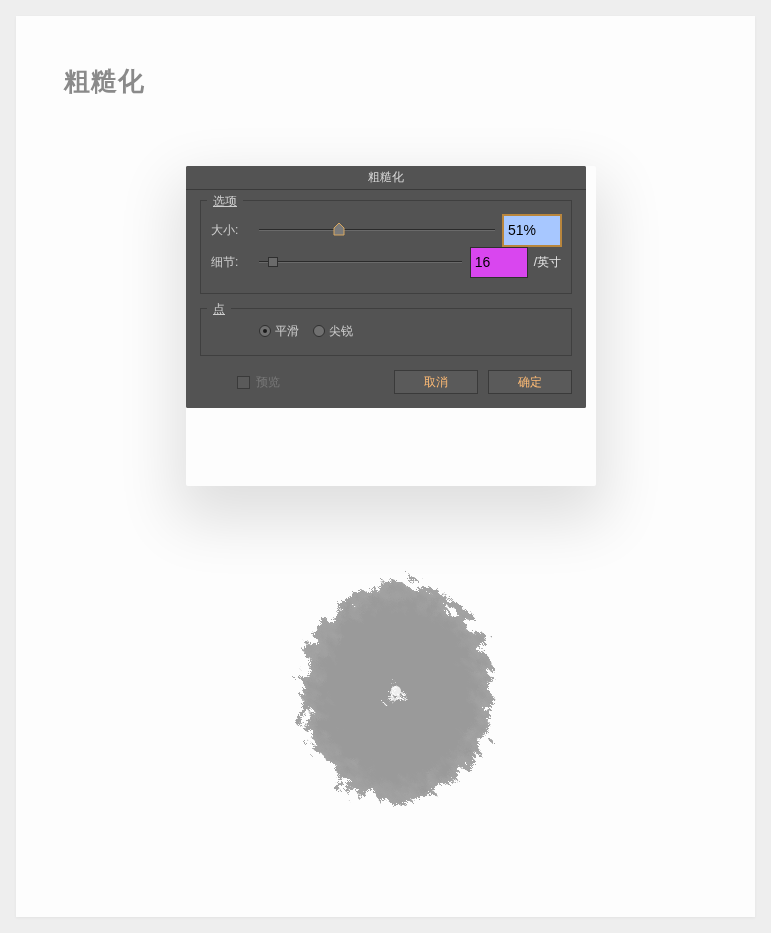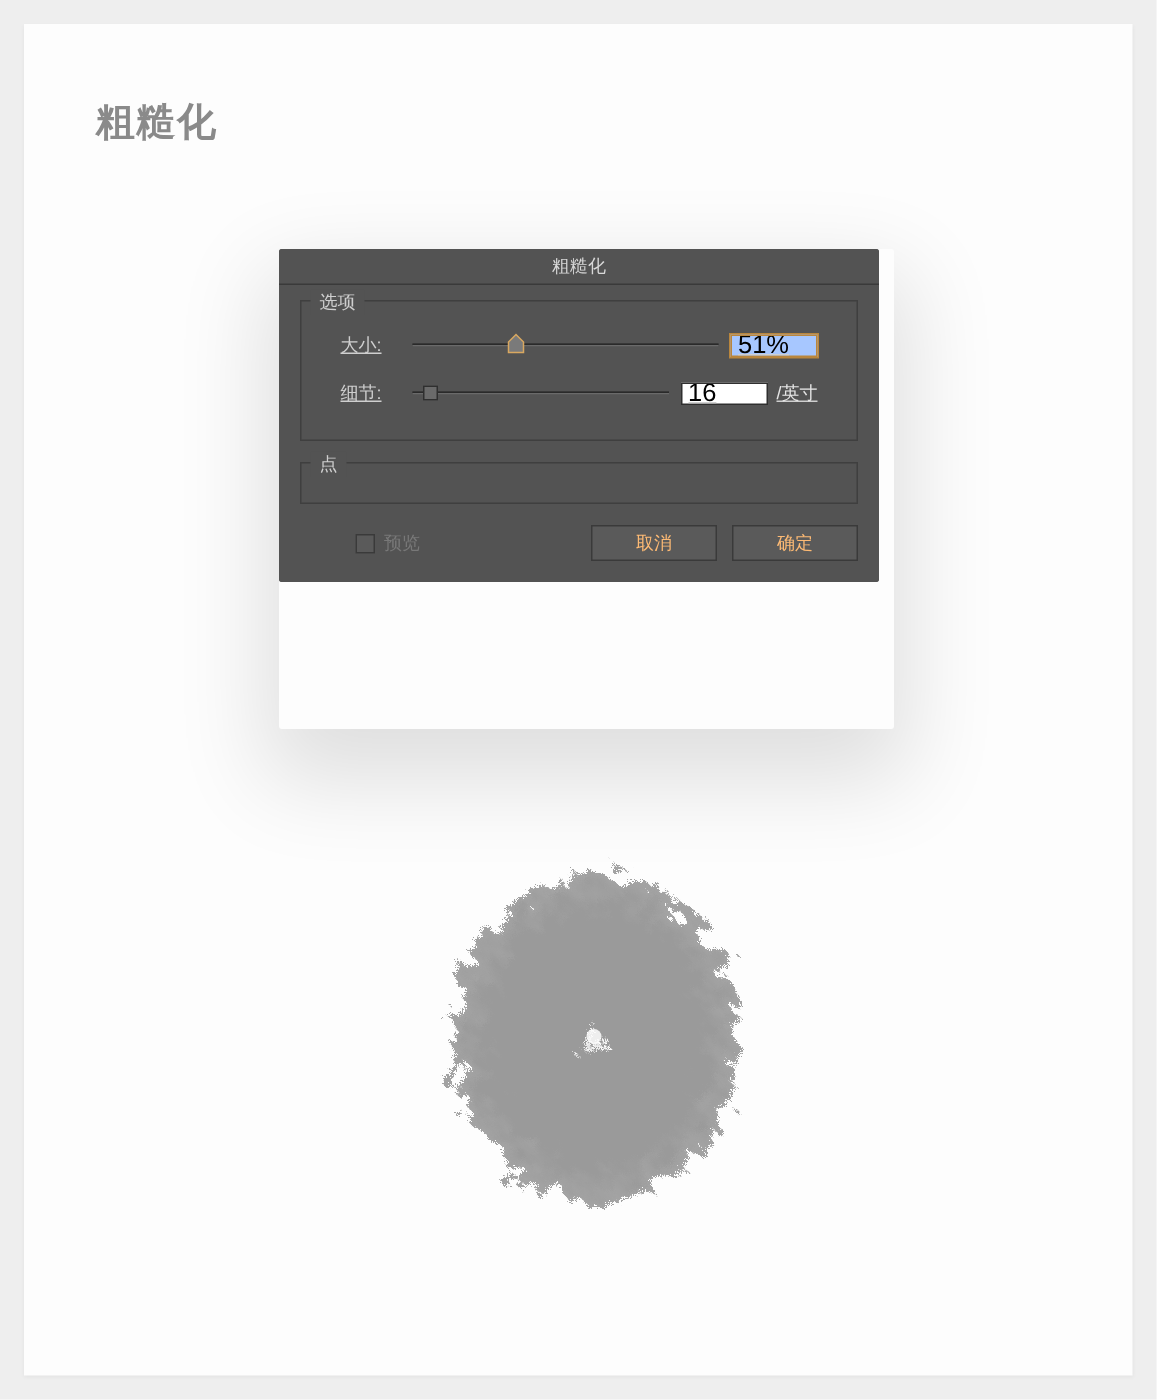--- a/index.html
+++ b/index.html
@@ -66,27 +66,27 @@
       position: relative;
     }
     .group-label {
       position: absolute;
       top: -8px;
       left: 6px;
       background: #535353;
       padding: 0 6px;
       font-size: 12px;
       color: #cfcfcf;
+      text-decoration: underline;
     }
     .row {
       display: flex;
       align-items: center;
-      margin: 6px 16px;
+      margin: 6px 0;
       height: 22px;
-      text-decoration: underline;
     }
     .row-label {
       width: 44px;
       text-align: left;
       color: #cfcfcf;
     }
     .slider-track {
       flex: 1;
       height: 2px;
       background: #3a3a3a;
@@ -108,37 +108,37 @@
       position: absolute;
       top: -5px;
       width: 10px;
       height: 10px;
       background: #6a6a6a;
       border: 1px solid #2f2f2f;
       transform: translateX(-50%);
     }
     .value-input {
       width: 58px;
-      height: 15px;
+      height: 31px;
       background: #e8e8e8;
       color: #000;
       border: 1px solid #b9863d;
       box-shadow: 0 0 0 1px #b9863d;
-      font-size: 17px;
+      font-size: 14px;
       padding: 0 4px;
       outline: none;
     }
     .value-input.highlight {
       background: #a7c7ff;
       color: #000;
     }
     .value-input.plain {
       border: 1px solid #2f2f2f;
       box-shadow: none;
-      background: #ffffff;
+      background: #d946ef;
     }
     .unit { margin-left: 6px; color: #e5e5e5; }
     .radio-row {
       display: flex;
       align-items: center;
       gap: 14px;
       margin-left: 48px;
       height: 20px;
     }
     .radio {
@@ -239,20 +239,30 @@
             <div class="slider-track">
               <div class="slider-thumb-square" id="detail-thumb" style="left: 7%;"></div>
             </div>
             <input class="value-input plain" value="16" style="">
             <span class="unit">/英寸</span>
           </div>
         </div>
 
         <div class="group">
           <span class="group-label">点</span>
+          <div class="radio-row" style="margin-left:48px;">
+            <label class="radio selected">
+              <span class="radio-circle"></span>
+              <span>平滑</span>
+            </label>
+            <label class="radio">
+              <span class="radio-circle"></span>
+              <span>尖锐</span>
+            </label>
+          </div>
         </div>
 
         <div class="footer">
           <div class="footer-left">
             <span class="checkbox"></span>
             <span>预览</span>
           </div>
           <button class="btn">取消</button>
           <button class="btn">确定</button>
         </div>

